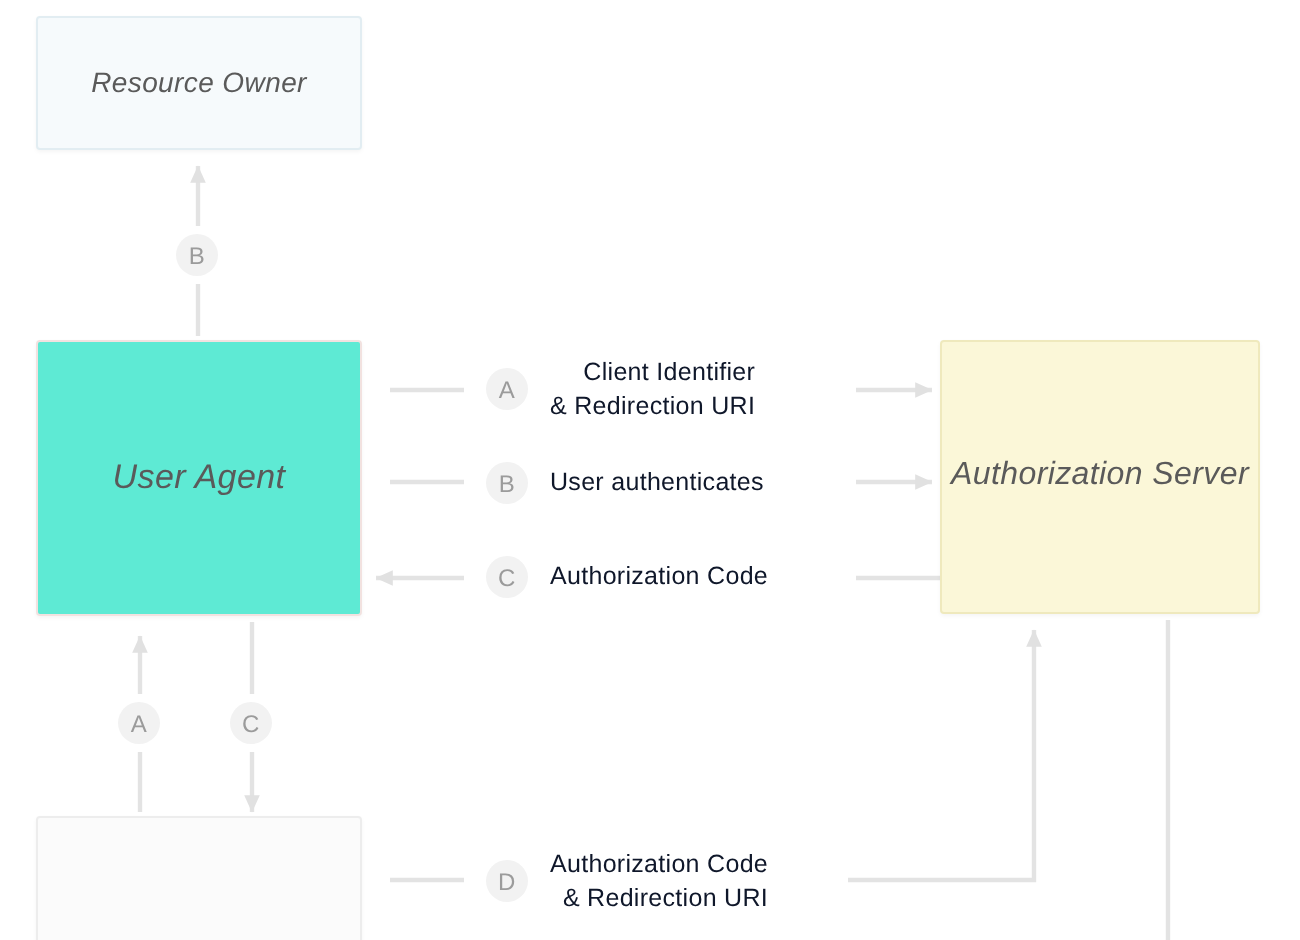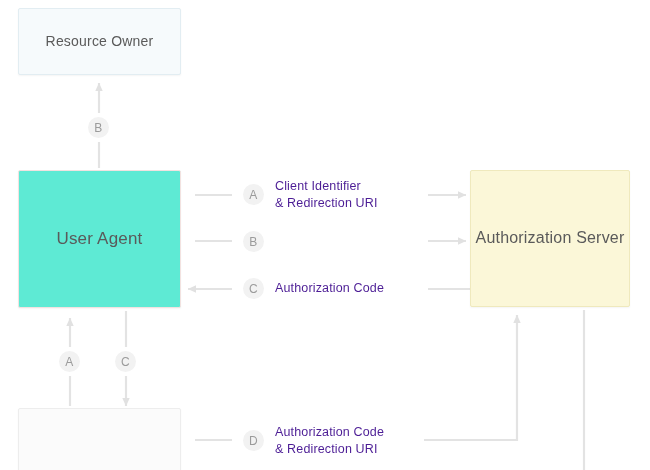--- a/index.html
+++ b/index.html
@@ -35,20 +35,21 @@
     display: flex;
     align-items: center;
     justify-content: center;
     text-align: center;
     color: #5a5a5a;
     box-shadow: 0 1px 2px rgba(0,0,0,0.045);
   }
   .node-label {
     line-height: 1.3;
     letter-spacing: 0.2px;
+    font-style: italic;
   }
 
   #node-resource-owner {
     left: 18px;  top: 8px;
     width: 163px; height: 67px;
     background: #f6fafc;
     border-color: #e2edf2;
     font-size: 14px;
   }
   #node-user-agent {
@@ -90,24 +91,25 @@
     color: #9b9b9b;
     font-size: 12px;
     display: flex;
     align-items: center;
     justify-content: center;
     flex: 0 0 auto;
     letter-spacing: 0.3px;
   }
   .edge-text {
     font-size: 12.5px;
-    color: #4c1d95;
+    color: #0f172a;
     line-height: 1.35;
     white-space: pre-line;
     letter-spacing: 0.15px;
+    text-align: right;
   }
 
   #edge-label-a { left: 243px; top: 178px; }
   #edge-label-b { left: 243px; top: 231px; }
   #edge-label-c { left: 243px; top: 278px; }
   #edge-label-d { left: 243px; top: 424px; }
 
   
   .marker-vert {
     position: absolute;
@@ -173,20 +175,21 @@
   </div>
 
   <div class="edge-row" id="edge-label-a">
     <span class="marker">A</span>
     <span class="edge-text">Client Identifier
 &amp; Redirection URI</span>
   </div>
 
   <div class="edge-row" id="edge-label-b">
     <span class="marker">B</span>
+    <span class="edge-text">User authenticates</span>
   </div>
 
   <div class="edge-row" id="edge-label-c">
     <span class="marker">C</span>
     <span class="edge-text">Authorization Code</span>
   </div>
 
   <div class="edge-row" id="edge-label-d">
     <span class="marker">D</span>
     <span class="edge-text">Authorization Code

